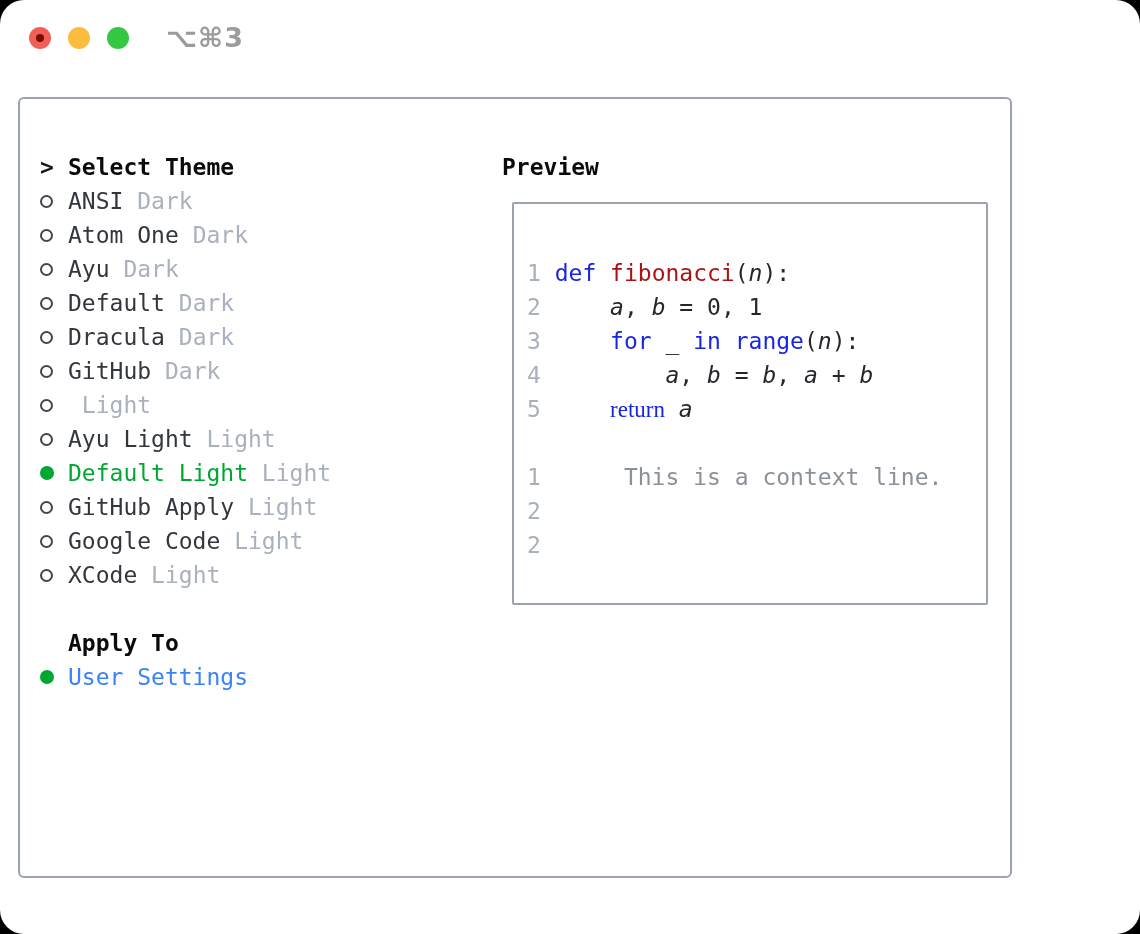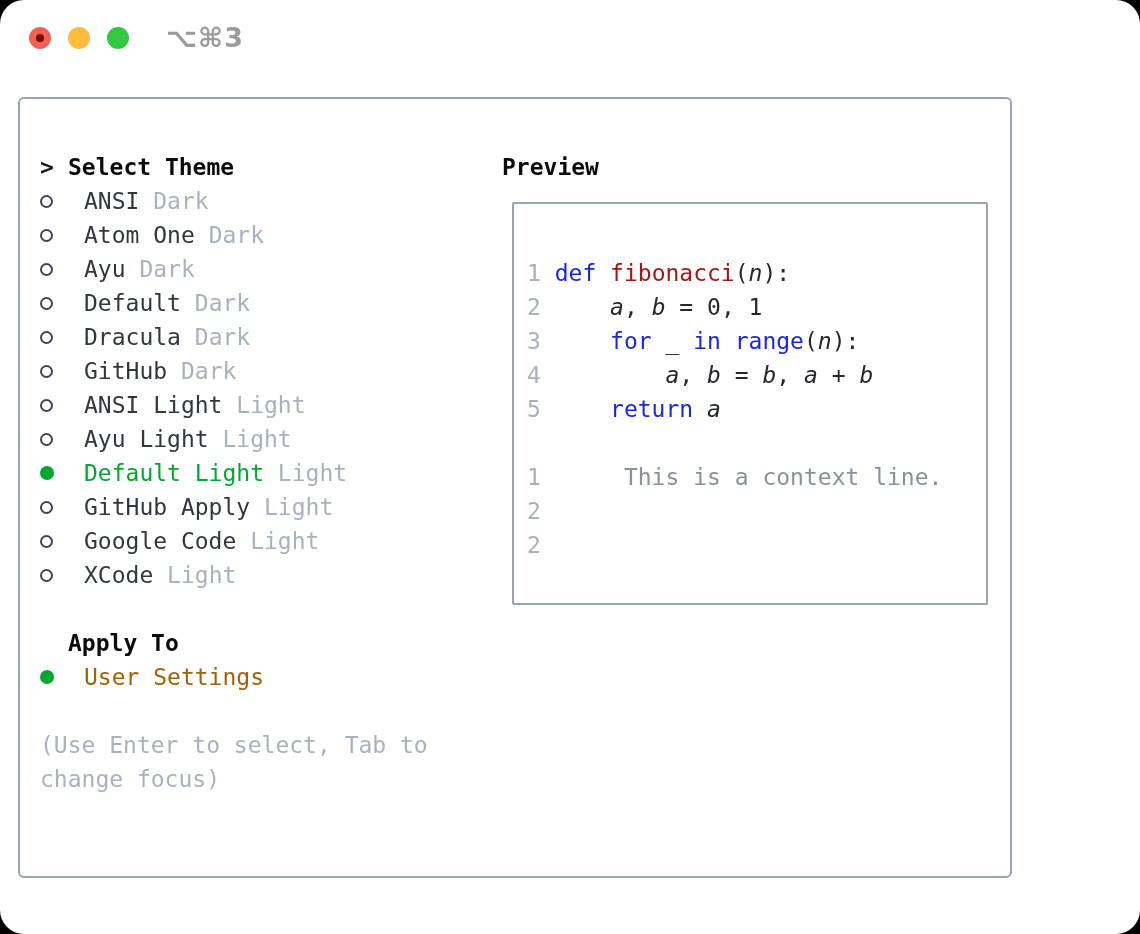--- a/index.html
+++ b/index.html
@@ -28,21 +28,21 @@
   .left-col{
     position:absolute;left:20px;top:51px;width:430px;
     font-size:23px;line-height:34px;white-space:normal;
   }
   .row{display:flex;align-items:center;height:34px;}
   .marker{width:28px;flex:0 0 28px;display:flex;align-items:center;}
   .prompt{font-weight:bold;color:#16181b;}
   .circle{width:13px;height:13px;border-radius:50%;border:2px solid #3f464e;box-sizing:border-box;background:transparent;}
   .circle.sel{border:none;width:14px;height:14px;}
   .hdr{font-weight:bold;color:#0b0b0b;}
-  .tname{color:#32373d;white-space:pre;margin-left:16px;}
+  .tname{color:#32373d;white-space:pre;}
   .tvariant{color:#a9b1bc;margin-left:13.85px;white-space:pre;}
   .spacer{height:34px;}
   .hint{color:#a9b1bc;width:400px;line-height:34px;}
   
   .preview-label{
     position:absolute;left:482px;top:51px;height:34px;line-height:34px;
     font-size:23px;font-weight:bold;color:#0b0b0b;
   }
   .preview-box{
     position:absolute;left:492px;top:103px;width:476px;height:403px;
@@ -114,21 +114,20 @@
             <span class="marker">
               <span class="circle"></span>
             </span>
             <span class="tname">GitHub</span>
             <span class="tvariant">Dark</span>
           </div>
           <div class="row">
             <span class="marker">
               <span class="circle"></span>
             </span>
-            <span class="tname">ANSI Light</span>
             <span class="tvariant">Light</span>
           </div>
           <div class="row">
             <span class="marker">
               <span class="circle"></span>
             </span>
             <span class="tname">Ayu Light</span>
             <span class="tvariant">Light</span>
           </div>
           <div class="row">
@@ -163,36 +162,35 @@
       <div class="spacer"></div>
       <div class="row">
         <span class="marker"></span>
         <span class="hdr">Apply To</span>
       </div>
       <div id="apply-list">
           <div class="row">
             <span class="marker">
               <span class="circle sel" style="background: rgb(0, 168, 50);"></span>
             </span>
-            <span class="tname" style="color: #a16207;">User Settings</span>
+            <span class="tname" style="color: #3b82f6;">User Settings</span>
           </div>
         </div>
       <div class="spacer"></div>
-      <div class="hint">(Use Enter to select, Tab to change focus)</div>
     </div>
 
     <div class="preview-label">Preview</div>
 
     <div class="preview-box">
       <div id="preview-lines">
           <div class="pline"><span class="lnum" style="color: rgb(169, 177, 188);">1</span><span class="pcode"><span style="color: rgb(23, 38, 227);">def</span><span style="color: rgb(36, 39, 43);"> </span><span style="color: rgb(168, 20, 20);">fibonacci</span><span style="color: rgb(36, 39, 43);">(</span><span style="color: rgb(36, 39, 43); font-style: italic;">n</span><span style="color: rgb(36, 39, 43);">):</span></span></div>
           <div class="pline"><span class="lnum" style="color: rgb(169, 177, 188);">2</span><span class="pcode"><span style="color: rgb(36, 39, 43);">    </span><span style="color: rgb(36, 39, 43); font-style: italic;">a</span><span style="color: rgb(36, 39, 43);">, </span><span style="color: rgb(36, 39, 43); font-style: italic;">b</span><span style="color: rgb(36, 39, 43);"> = 0, 1</span></span></div>
           <div class="pline"><span class="lnum" style="color: rgb(169, 177, 188);">3</span><span class="pcode"><span style="color: rgb(36, 39, 43);">    </span><span style="color: rgb(23, 38, 227);">for</span><span style="color: rgb(36, 39, 43);"> _ </span><span style="color: rgb(23, 38, 227);">in</span><span style="color: rgb(36, 39, 43);"> </span><span style="color: rgb(23, 38, 227);">range</span><span style="color: rgb(36, 39, 43);">(</span><span style="color: rgb(36, 39, 43); font-style: italic;">n</span><span style="color: rgb(36, 39, 43);">):</span></span></div>
           <div class="pline"><span class="lnum" style="color: rgb(169, 177, 188);">4</span><span class="pcode"><span style="color: rgb(36, 39, 43);">        </span><span style="color: rgb(36, 39, 43); font-style: italic;">a</span><span style="color: rgb(36, 39, 43);">, </span><span style="color: rgb(36, 39, 43); font-style: italic;">b</span><span style="color: rgb(36, 39, 43);"> = </span><span style="color: rgb(36, 39, 43); font-style: italic;">b</span><span style="color: rgb(36, 39, 43);">, </span><span style="color: rgb(36, 39, 43); font-style: italic;">a</span><span style="color: rgb(36, 39, 43);"> + </span><span style="color: rgb(36, 39, 43); font-style: italic;">b</span></span></div>
-          <div class="pline"><span class="lnum" style="color: rgb(169, 177, 188);">5</span><span class="pcode"><span style="color: rgb(36, 39, 43);">    </span><span style="color: rgb(23, 38, 227);">return</span><span style="color: rgb(36, 39, 43);"> </span><span style="color: rgb(36, 39, 43); font-style: italic;">a</span></span></div>
+          <div class="pline"><span class="lnum" style="color: rgb(169, 177, 188);">5</span><span class="pcode"><span style="color: rgb(36, 39, 43);">    </span><span style="color: rgb(23, 38, 227); font-family: Liberation Serif, serif;">return</span><span style="color: rgb(36, 39, 43);"> </span><span style="color: rgb(36, 39, 43); font-style: italic;">a</span></span></div>
           <div class="pline"><span class="lnum" style="color: rgb(169, 177, 188);"></span><span class="pcode"></span></div>
           <div class="pline"><span class="lnum" style="color: rgb(169, 177, 188);">1</span><span class="pcode"><span style="color: rgb(138, 145, 153); text-align: right;">     This is a context line.</span></span></div>
           <div class="pline"><span class="lnum" style="color: rgb(169, 177, 188);">2</span><span class="pcode"><span style="color: rgb(36, 39, 43);">   </span></span></div>
           <div class="pline"><span class="lnum" style="color: rgb(169, 177, 188);">2</span></div>
         </div>
     </div>
 
   </div>
 </div>
 

